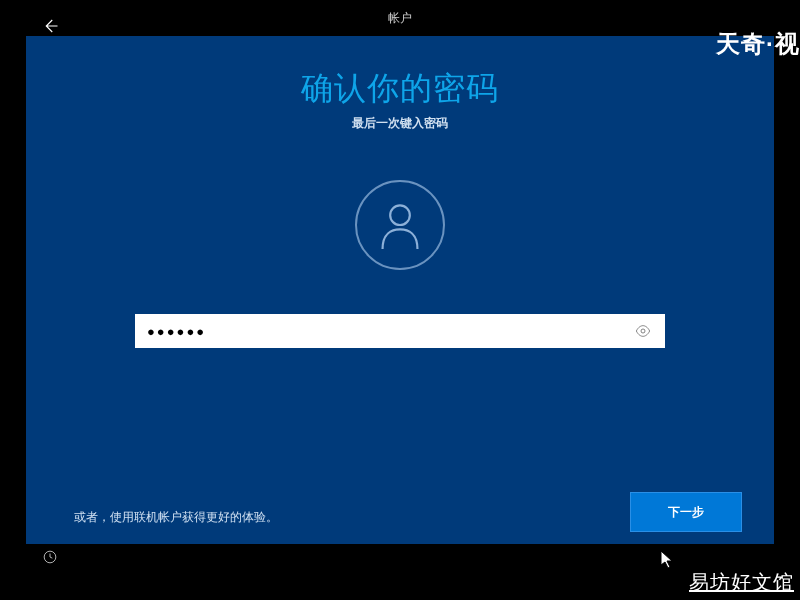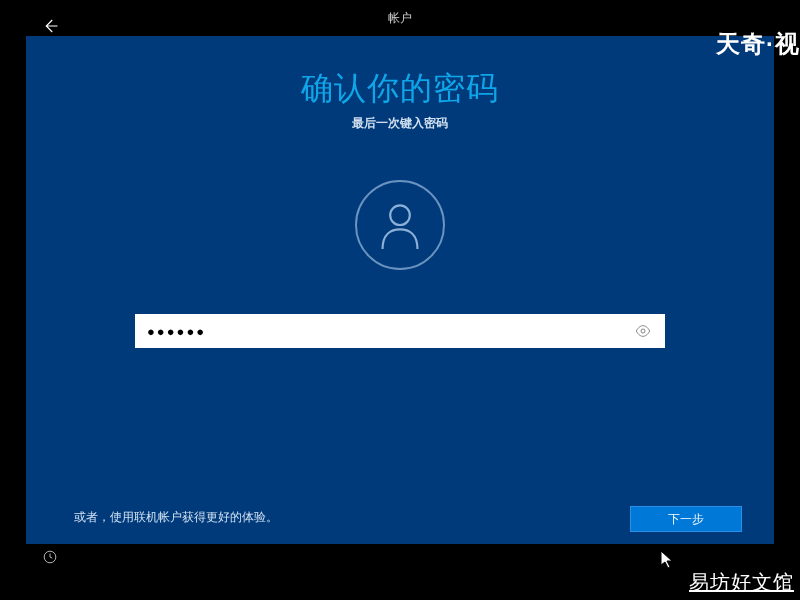--- a/index.html
+++ b/index.html
@@ -15,21 +15,21 @@
     .main { position: absolute; left: 0; right: 0; top: 36px; bottom: 26px; background: #003a7a; display: flex; flex-direction: column; align-items: center; }
     .title { color: #0ea5e9; font-size: 32px; font-weight: 300; margin-top: 31px; letter-spacing: 1px; }
     .subtitle { color: #d0e0f0; font-size: 12px; margin-top: 4px; font-weight: bold; }
     .avatar { width: 90px; height: 90px; border: 2px solid #6a93c0; border-radius: 50%; margin-top: 48px; display: flex; align-items: center; justify-content: center; }
     .avatar svg { width: 44px; height: 48px; fill: none; stroke: #8cb0d8; stroke-width: 2; }
     .pw-wrap { position: relative; margin-top: 44px; width: 530px; }
     .pw-input { width: 100%; height: 34px; background: #fff; border: none; padding: 0 40px 0 12px; font-size: 13px; letter-spacing: 2px; outline: none; color: #000; }
     .reveal { position: absolute; right: 8px; top: 0; width: 28px; height: 34px; display: flex; align-items: center; justify-content: center; cursor: pointer; }
     .reveal svg { width: 16px; height: 16px; fill: none; stroke: #666; stroke-width: 1.2; }
     .footer-hint { position: absolute; left: 32px; bottom: 18px; color: #cfe0f2; font-size: 12px; margin-left: 16px; }
-    .next-btn { position: absolute; right: 32px; bottom: 12px; width: 112px; height: 26px; background: #0078d7; border: 1px solid #2a8fe6; color: #fff; font-size: 12px; display: flex; align-items: center; justify-content: center; cursor: pointer; }
+    .next-btn { position: absolute; right: 32px; bottom: 12px; width: 112px; height: 40px; background: #0078d7; border: 1px solid #2a8fe6; color: #fff; font-size: 12px; display: flex; align-items: center; justify-content: center; cursor: pointer; font-weight: bold; }
     .bottombar { position: absolute; left: 0; right: 0; bottom: 0; height: 26px; background: #000; display: flex; align-items: center; }
     .ease-btn { width: 40px; height: 26px; display: flex; align-items: center; justify-content: center; cursor: pointer; margin-left: 4px; }
     .ease-btn svg { width: 14px; height: 14px; fill: none; stroke: #ccc; stroke-width: 1.5; }
     .watermark-bottom { position: absolute; right: 6px; bottom: 4px; color: #fff; font-size: 20px; z-index: 10; letter-spacing: 1px; text-decoration: underline; }
     .cursor { position: absolute; right: 100px; bottom: 0; width: 14px; height: 20px; z-index: 5; }
     .cursor svg { width: 14px; height: 20px; }
   </style>
 </head>
 <body>
 

